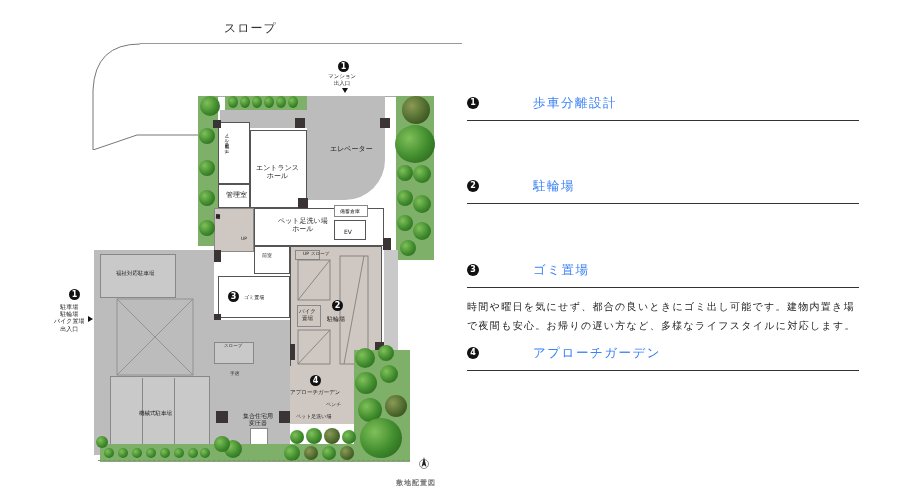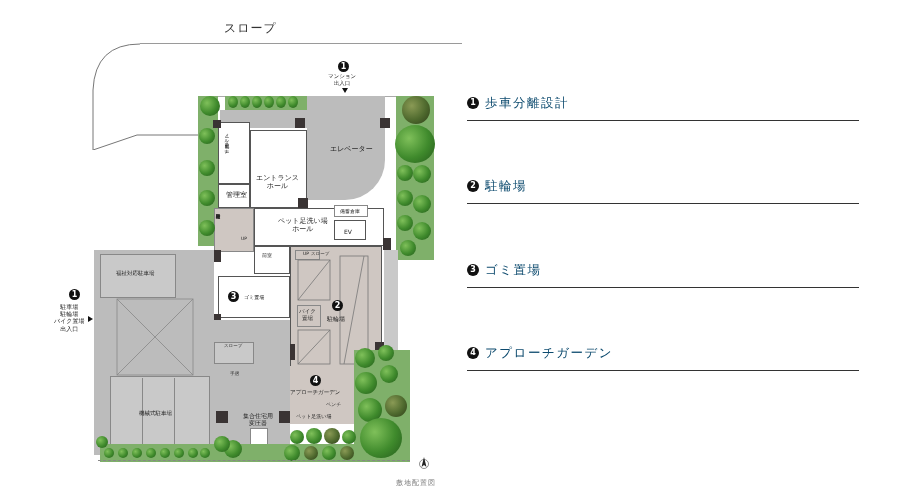--- a/index.html
+++ b/index.html
@@ -27,24 +27,24 @@
   .tree.dark { background: radial-gradient(circle at 35% 35%, #8a9a55 0%, #4f6a2e 55%, #2d3d18 100%); }
   .outline { border: 1px solid #555; }
   .thin { border: 1px solid #888; }
   .dashed { border: 1px dashed #888; }
 
   
   .section { position: absolute; left: 467px; width: 395px; }
   .sec-head { display: flex; align-items: center; height: 16px; }
   .num { width: 12px; height: 12px; border-radius: 50%; background: #111; color: #fff; font-size: 8px;
          font-weight: bold; line-height: 12px; text-align: center; margin-right: 6px; flex: none; }
-  .sec-title { font-size: 12.5px; color: #0c4a6e; letter-spacing: 1.5px; }
+  .sec-title { font-size: 12.5px; color: #3b82f6; letter-spacing: 1.5px; margin-left: 48px; }
   .rule { height: 1px; background: #333; margin-top: 9px; width: 392px; }
   .sec-body { font-size: 10px; color: #222; line-height: 19px; letter-spacing: 1.3px; margin-top: 9px; }
-  .caption { position: absolute; left: 396px; top: 478px; font-size: 7px; color: #777; letter-spacing: 1px; }
+  .caption { position: absolute; left: 396px; top: 478px; font-size: 7px; color: #777; letter-spacing: 1px; font-weight: bold; }
   .north { position: absolute; left: 419px; top: 456px; width: 10px; height: 14px; }
 </style>
 </head>
 <body>
 
 <div id="map">
 
   <div class="street-label">スロープ</div>
 
   <div class="road-line" style="left:140px;top:43px;width:322px;height:1px;"></div>
@@ -67,21 +67,21 @@
   <div class="abs green" style="left:198px;top:96px;width:20px;height:150px;"></div>
   <div class="abs green" style="left:396px;top:96px;width:38px;height:164px;"></div>
 
   <div class="abs grey" style="left:307px;top:96px;width:78px;height:104px;border-bottom-right-radius:40px;"></div>
   <div class="lbl" style="left:330px;top:145px;">エレベーター</div>
   <div class="abs grey" style="left:220px;top:110px;width:90px;height:18px;"></div>
 
   <div class="abs white outline" style="left:218px;top:122px;width:32px;height:62px;"></div>
   <div class="lbl lbl-s" style="left:224px;top:130px;writing-mode:vertical-rl;font-size:4.5px;">メール・宅配コーナー</div>
   <div class="abs white outline" style="left:250px;top:130px;width:57px;height:78px;"></div>
-  <div class="lbl" style="left:256px;top:174px;">
+  <div class="lbl" style="left:256px;top:164px;">
     <div>エントランス</div>
     <div>ホール</div>
   </div>
   <div class="abs white outline" style="left:218px;top:184px;width:32px;height:24px;"></div>
   <div class="lbl" style="left:226px;top:191px;">管理室</div>
 
   <div class="abs wall" style="left:213px;top:120px;width:8px;height:8px;"></div>
   <div class="abs wall" style="left:295px;top:118px;width:10px;height:10px;"></div>
   <div class="abs wall" style="left:380px;top:118px;width:10px;height:10px;"></div>
   <div class="abs wall" style="left:298px;top:198px;width:10px;height:10px;"></div>
@@ -248,20 +248,21 @@
   </div>
   <div class="rule"></div>
 </div>
 
 <div class="section" style="top:262px;">
   <div class="sec-head">
     <div class="num">3</div>
     <div class="sec-title">ゴミ置場</div>
   </div>
   <div class="rule"></div>
+  <div class="sec-body">時間や曜日を気にせず、都合の良いときにゴミ出し可能です。建物内置き場で夜間も安心。お帰りの遅い方など、多様なライフスタイルに対応します。</div>
 </div>
 
 <div class="section" style="top:345px;">
   <div class="sec-head">
     <div class="num">4</div>
     <div class="sec-title">アプローチガーデン</div>
   </div>
   <div class="rule"></div>
 </div>
 

